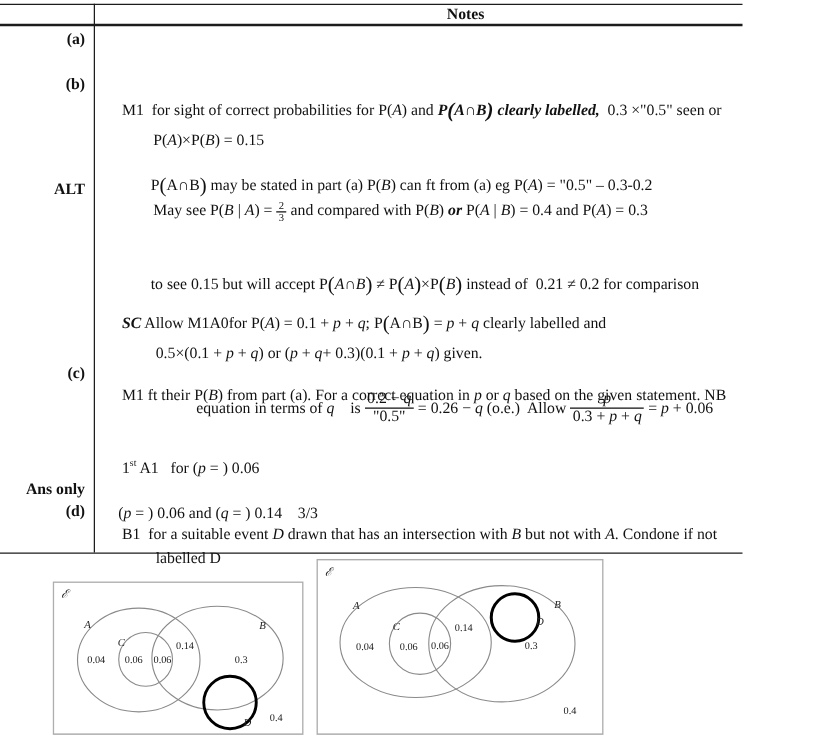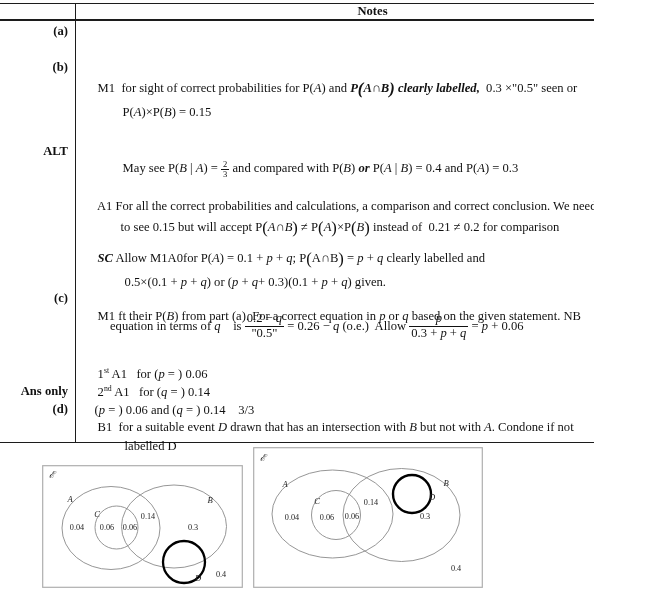--- a/index.html
+++ b/index.html
@@ -10,21 +10,21 @@
   .th{position:absolute;left:76px;width:593px;top:4px;text-align:center;font-weight:bold;}
   .lbl{position:absolute;left:0;width:68px;text-align:right;font-weight:bold;white-space:pre;}
   .ln{position:absolute;white-space:pre;line-height:1.32;}
   .b{font-weight:bold;font-style:italic;}
   sup{font-size:0.62em;line-height:0;}
   .math .bp{font-size:1.32em;vertical-align:-0.12em;}
   .frac{display:inline-block;text-align:center;vertical-align:middle;line-height:1.05;}
   .frac .fn{display:block;border-bottom:1.1px solid #111;padding:0 2px;}
   .frac .fd{display:block;padding:0 2px;}
   .frac.small{font-size:8.5px;}
-  .eqline{display:flex;align-items:center;}
+  .eqline{display:flex;align-items:center;margin-left:47px;}
   .venn{position:absolute;}
   .venn text{font-size:8.2px;fill:#222;}
   .venn .setlbl{font-style:italic;font-size:8.6px;}
   .venn .uni{font-style:italic;font-size:9.5px;}
 </style>
 </head>
 <body>
 
 <div class="page">
 
@@ -42,49 +42,46 @@
   <div class="lbl" style="top:384px">Ans only</div>
   <div class="lbl" style="top:402px">(d)</div>
 
 
   <div class="ln" style="top:61px;left:85px">
     <span class="itv">M1  for sight of correct probabilities for P(<i>A</i>) and </span><span class="math b">P<span class="bp">(</span>A∩B<span class="bp">)</span></span><span class="b"> clearly labelled,</span><span>  0.3 ×"0.5" seen or</span>
   </div>
   <div class="ln" style="top:87px;left:110px">
     <span class="itv">P(<i>A</i>)×P(<i>B</i>) = 0.15</span>
   </div>
+  <div class="ln" style="top:121px;left:108px">
+    <span class="math">P<span class="bp">(</span>A∩B<span class="bp">)</span></span><span class="itv"> may be stated in part (a) P(<i>B</i>) can ft from (a) eg P(<i>A</i>) = "0.5" – 0.3-0.2</span>
+  </div>
   <div class="ln" style="top:143px;left:110px">
     <span class="itv">May see P(<i>B</i> | <i>A</i>) = </span><span class="frac small"><span class="fn">2</span><span class="fd">3</span></span><span class="itv"> and compared with P(<i>B</i>) </span><span class="b">or</span><span class="itv"> P(<i>A</i> | <i>B</i>) = 0.4 and P(<i>A</i>) = 0.3</span>
   </div>
 
-  <div class="ln" style="top:181px;left:85px">
-    <span>A1 For all the correct probabilities and calculations, a comparison and correct conclusion. We need</span>
-  </div>
   <div class="ln" style="top:200px;left:108px">
     <span>to see 0.15 but will accept </span><span class="math itv">P<span class="bp">(</span><i>A</i>∩<i>B</i><span class="bp">)</span> ≠ P<span class="bp">(</span><i>A</i><span class="bp">)</span>×P<span class="bp">(</span><i>B</i><span class="bp">)</span></span><span> instead of  0.21 ≠ 0.2 for comparison</span>
   </div>
 
   <div class="ln" style="top:231px;left:85px">
     <span class="b">SC</span><span class="itv"> Allow M1A0for P(<i>A</i>) = 0.1 + <i>p</i> + <i>q</i>; </span><span class="math">P<span class="bp">(</span>A∩B<span class="bp">)</span></span><span class="itv"> = <i>p</i> + <i>q</i> clearly labelled and</span>
   </div>
   <div class="ln" style="top:257px;left:112px">
     <span class="itv">0.5×(0.1 + <i>p</i> + <i>q</i>) or (<i>p</i> + <i>q</i>+ 0.3)(0.1 + <i>p</i> + <i>q</i>) given.</span>
   </div>
 
   <div class="ln" style="top:291px;left:85px">
     <span class="itv">M1 ft their P(<i>B</i>) from part (a). For a correct equation in <i>p</i> or <i>q</i> based on the given statement. NB</span>
   </div>
   <div class="ln eqline" style="top:306px;left:110px;height:40px">
     <span class="itv">equation in terms of <i>q</i>    is </span><span class="frac"><span class="fn itv">0.2 − <i>q</i></span><span class="fd">"0.5"</span></span><span class="itv"> = 0.26 − <i>q</i> (o.e.)  Allow </span><span class="frac"><span class="fn itv"><i>p</i></span><span class="fd itv">0.3 + <i>p</i> + <i>q</i></span></span><span class="itv"> = <i>p</i> + 0.06</span>
   </div>
   <div class="ln" style="top:349px;left:85px">
     <span>1</span><sup>st</sup><span class="itv"> A1   for (<i>p</i> = ) 0.06</span>
-  </div>
-  <div class="ln" style="top:367px;left:85px">
-    <span>2</span><sup>nd</sup><span class="itv"> A1   for (<i>q</i> = ) 0.14</span>
   </div>
   <div class="ln" style="top:385px;left:82px">
     <span class="itv">(<i>p</i> = ) 0.06 and (<i>q</i> = ) 0.14    3/3</span>
   </div>
 
   <div class="ln" style="top:402px;left:85px">
     <span class="itv">B1  for a suitable event <i>D</i> drawn that has an intersection with <i>B</i> but not with <i>A</i>. Condone if not</span>
   </div>
   <div class="ln" style="top:421px;left:112px">
     <span>labelled D</span>

